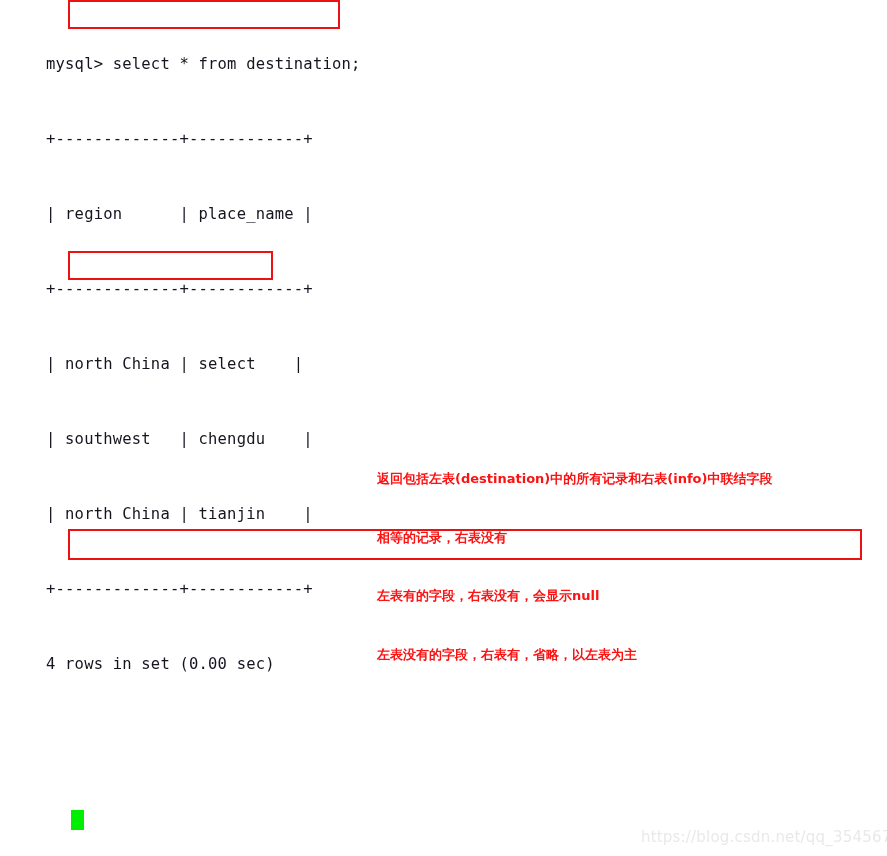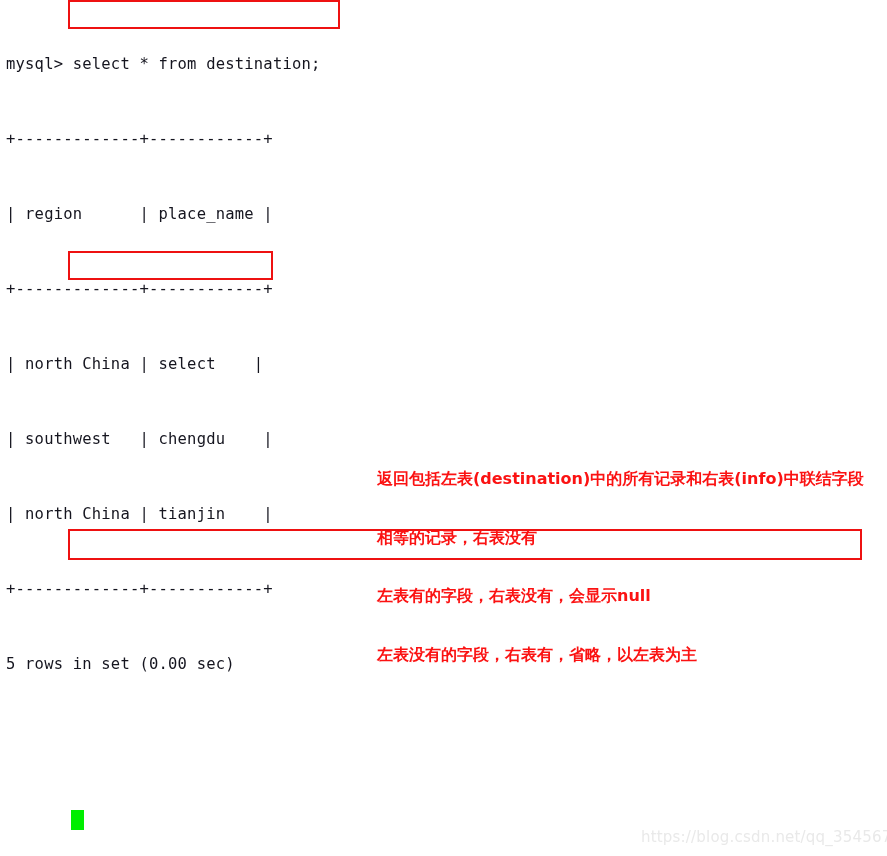--- a/index.html
+++ b/index.html
@@ -23,20 +23,21 @@
     font-family: "DejaVu Sans Mono", "Liberation Mono", monospace;
     font-size: 15.5px;
     line-height: 25px;
     color: #15151f;
     white-space: pre;
     letter-spacing: 0.2px;
   }
   .line {
     height: 25px;
     white-space: pre;
+    margin-left: 40px;
   }
   .blank { height: 25px; }
 
   
   .cmdbox {
     position: absolute;
     border: 2px solid #ee1111;
     box-sizing: border-box;
     pointer-events: none;
   }
@@ -44,21 +45,21 @@
   #cmdbox-2 { left: 68px;  top: 251px; width: 205px; height: 29px; }
   #cmdbox-3 { left: 68px;  top: 529px; width: 794px; height: 31px; }
 
   
   .annotation {
     position: absolute;
     left: 377px;
     top: 430px;
     color: #fb1212;
     font-family: "DejaVu Sans", "Liberation Sans", sans-serif;
-    font-size: 16px;
+    font-size: 13px;
     font-weight: bold;
     line-height: 19.5px;
     white-space: pre;
     letter-spacing: 0px;
   }
   .annotation div { white-space: pre; }
 
   
   .cursor {
     position: absolute;
@@ -86,21 +87,21 @@
 
 <div class="term">
   <div class="line">mysql&gt; select * from destination;</div>
   <div class="line">+-------------+------------+</div>
   <div class="line">| region      | place_name |</div>
   <div class="line">+-------------+------------+</div>
   <div class="line">| north China | select    |</div>
   <div class="line">| southwest   | chengdu    |</div>
   <div class="line">| north China | tianjin    |</div>
   <div class="line">+-------------+------------+</div>
-  <div class="line">5 rows in set (0.00 sec)</div>
+  <div class="line">4 rows in set (0.00 sec)</div>
   <div class="line blank"></div>
   
   
   
   
   
   
   
   
   

